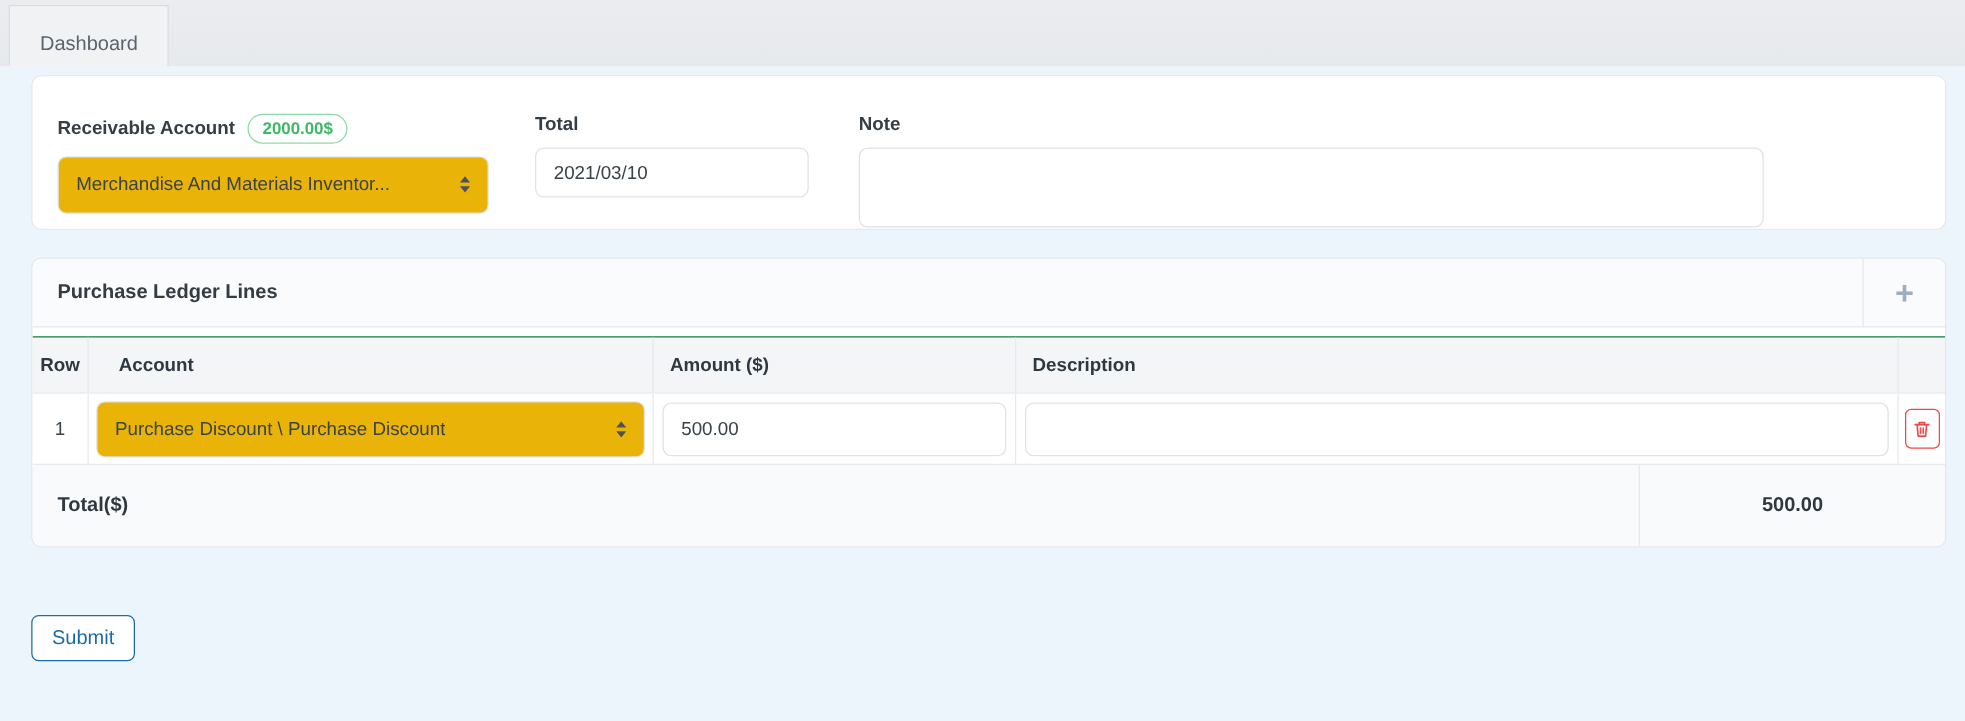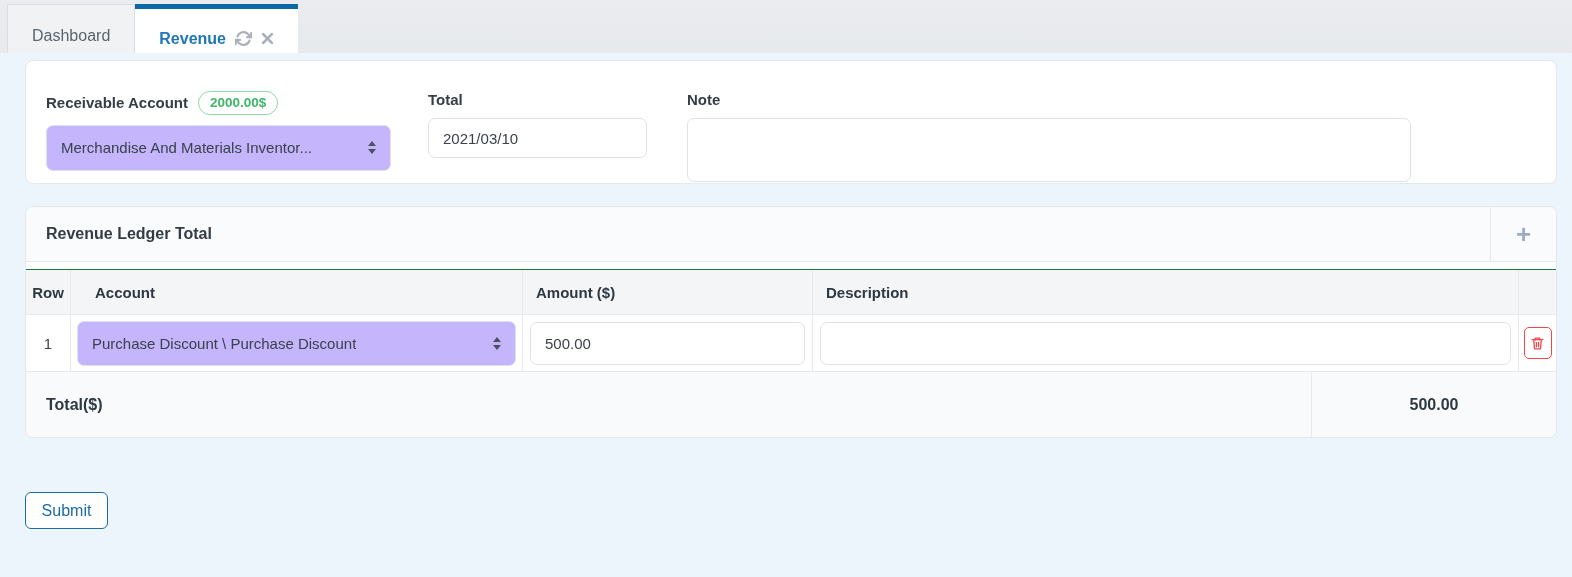--- a/index.html
+++ b/index.html
@@ -41,21 +41,21 @@
   .fgroup-date { left:402px; width:219px; }
   .fgroup-note { left:661px; width:724px; }
   .flabel-row { display:flex; align-items:center; gap:10px; margin-bottom:10px; }
   .flabel { font-size:15px; font-weight:700; color:#353d45; }
   .badge-green {
     font-size:13.5px; font-weight:600; color:#3eb766;
     border:1.5px solid #8fd9a8; border-radius:999px; padding:2px 11px;
     background:#fff; line-height:1.3;
   }
   .selectbox {
-    height:46px; border:1px solid #dde3e8; border-radius:7px; background:#c4b5fd;
+    height:46px; border:1px solid #dde3e8; border-radius:7px; background:#eab308;
     display:flex; align-items:center; font-size:15px; color:#3a424a;
     padding:0 14px; cursor:pointer; justify-content:space-between;
   }
   .sel-text { white-space:nowrap; overflow:hidden; }
   .sel-arrows { display:flex; flex-direction:column; gap:3px; margin-left:8px; }
   .arr-up { width:0; height:0; border-left:4px solid transparent; border-right:4px solid transparent; border-bottom:5px solid #4a535b; }
   .arr-dn { width:0; height:0; border-left:4px solid transparent; border-right:4px solid transparent; border-top:5px solid #4a535b; }
   .tinput {
     width:100%; height:40px; border:1px solid #dde3e8; border-radius:7px;
     background:#fff; font-size:15px; color:#3a424a; padding:0 14px;
@@ -114,36 +114,20 @@
 </style>
 </head>
 <body>
 
 <div class="screen">
 
   <div class="tabbar">
     <div class="tab tab-inactive">
       <span>Dashboard</span>
     </div>
-    <div class="tab tab-active">
-      <span>Revenue</span>
-      <span class="tab-icon">
-        <svg width="17" height="17" viewBox="0 0 24 24" fill="none" stroke="#a9b0b7" stroke-width="3" stroke-linecap="round" stroke-linejoin="round">
-          <polyline points="23 4 23 10 17 10"></polyline>
-          <polyline points="1 20 1 14 7 14"></polyline>
-          <path d="M3.51 9a9 9 0 0 1 14.85-3.36L23 10M1 14l4.64 4.36A9 9 0 0 0 20.49 15"></path>
-        </svg>
-      </span>
-      <span class="tab-icon">
-        <svg width="13" height="13" viewBox="0 0 24 24" fill="none" stroke="#a9b0b7" stroke-width="5" stroke-linecap="round">
-          <line x1="4" y1="4" x2="20" y2="20"></line>
-          <line x1="20" y1="4" x2="4" y2="20"></line>
-        </svg>
-      </span>
-    </div>
   </div>
 
   <div class="content">
 
     
     <div class="card form-card">
       <div class="fgroup fgroup-receivable">
         <div class="flabel-row">
           <span class="flabel">Receivable Account</span>
           <span class="badge-green">2000.00$</span>
@@ -168,21 +152,21 @@
         <div class="flabel-row">
           <span class="flabel">Note</span>
         </div>
         <textarea class="tarea" placeholder="" style=""></textarea>
       </div>
     </div>
 
     
     <div class="panel">
       <div class="panel-header">
-        <div class="panel-title">Revenue Ledger Total</div>
+        <div class="panel-title">Purchase Ledger Lines</div>
         <div class="panel-plus">
           <span>+</span>
         </div>
       </div>
 
       <div class="table-area">
         <div class="trow thead-row">
           <div class="cell c-row">Row</div>
           <div class="cell c-account">Account</div>
           <div class="cell c-amount">Amount ($)</div>

